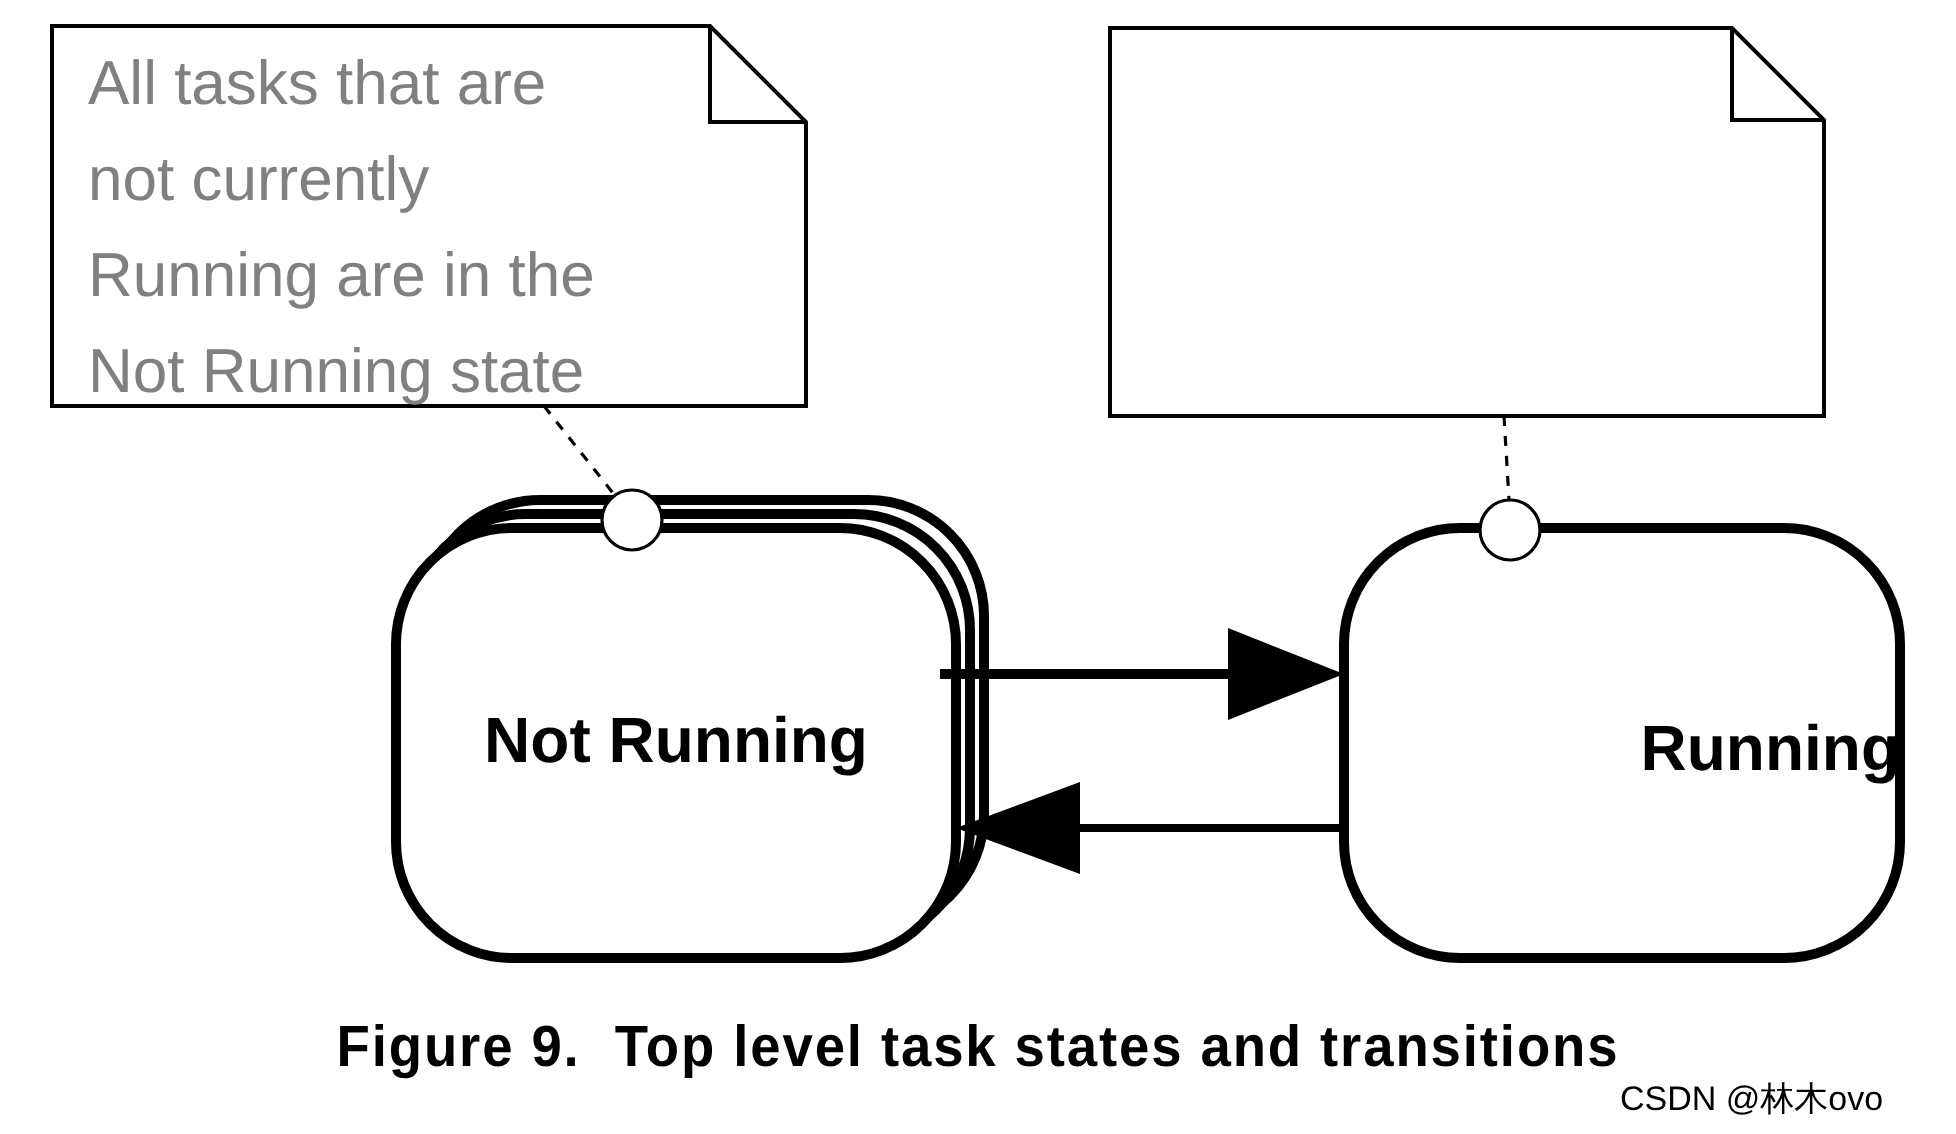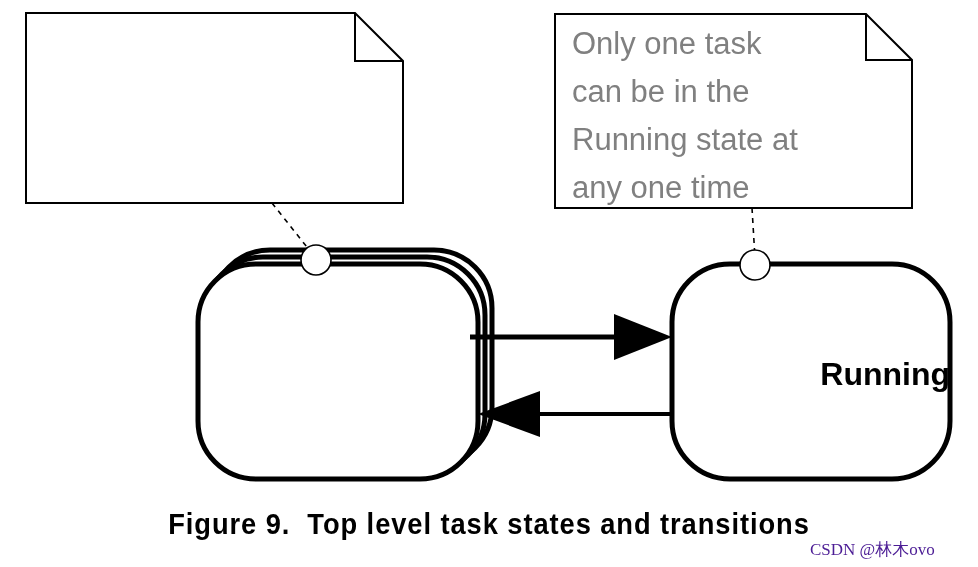--- a/index.html
+++ b/index.html
@@ -57,22 +57,22 @@
     font-weight: bold;
     font-size: 29px;
     letter-spacing: 1px;
     white-space: pre;
     transform: scaleX(0.94);
   }
   #watermark {
     position: absolute;
     left: 810px;
     top: 538px;
-    color: #4c1d95;
-    font-family: Liberation Serif, serif;
+    color: #000000;
+    font-family: Liberation Sans, sans-serif;
     font-size: 17px;
     white-space: nowrap;
   }
 </style>
 </head>
 <body>
 
 <div id="canvas">
 
   <svg id="diagram-svg" viewBox="0 0 978 567">
@@ -108,26 +108,27 @@
 
     <g>
       <line x1="672" y1="414" x2="540" y2="414" stroke="#000000" stroke-width="4"></line>
       <polygon points="478,414 540,391 540,437" fill="#000000"></polygon>
     </g>
 
     <circle cx="316" cy="260" r="15" fill="#ffffff" stroke="#000000" stroke-width="1.6"></circle>
     <circle cx="755" cy="265" r="15" fill="#ffffff" stroke="#000000" stroke-width="1.6"></circle>
   </svg>
 
+  <div class="note-text" id="note-1-text">All tasks that are
+not currently
+Running are in the
+Not Running state</div>
 
-  <div class="note-text" id="note-2-text">Only one task
-can be in the
-Running state at
-any one time</div>
 
+  <div class="state-label" id="state-not-running-label">Not Running</div>
 
   <div class="state-label" id="state-running-label">Running</div>
 
   <div id="figure-caption">Figure 9.  Top level task states and transitions</div>
 
   <div id="watermark">CSDN @林木ovo</div>
 
 </div>
 
 </body></html>

